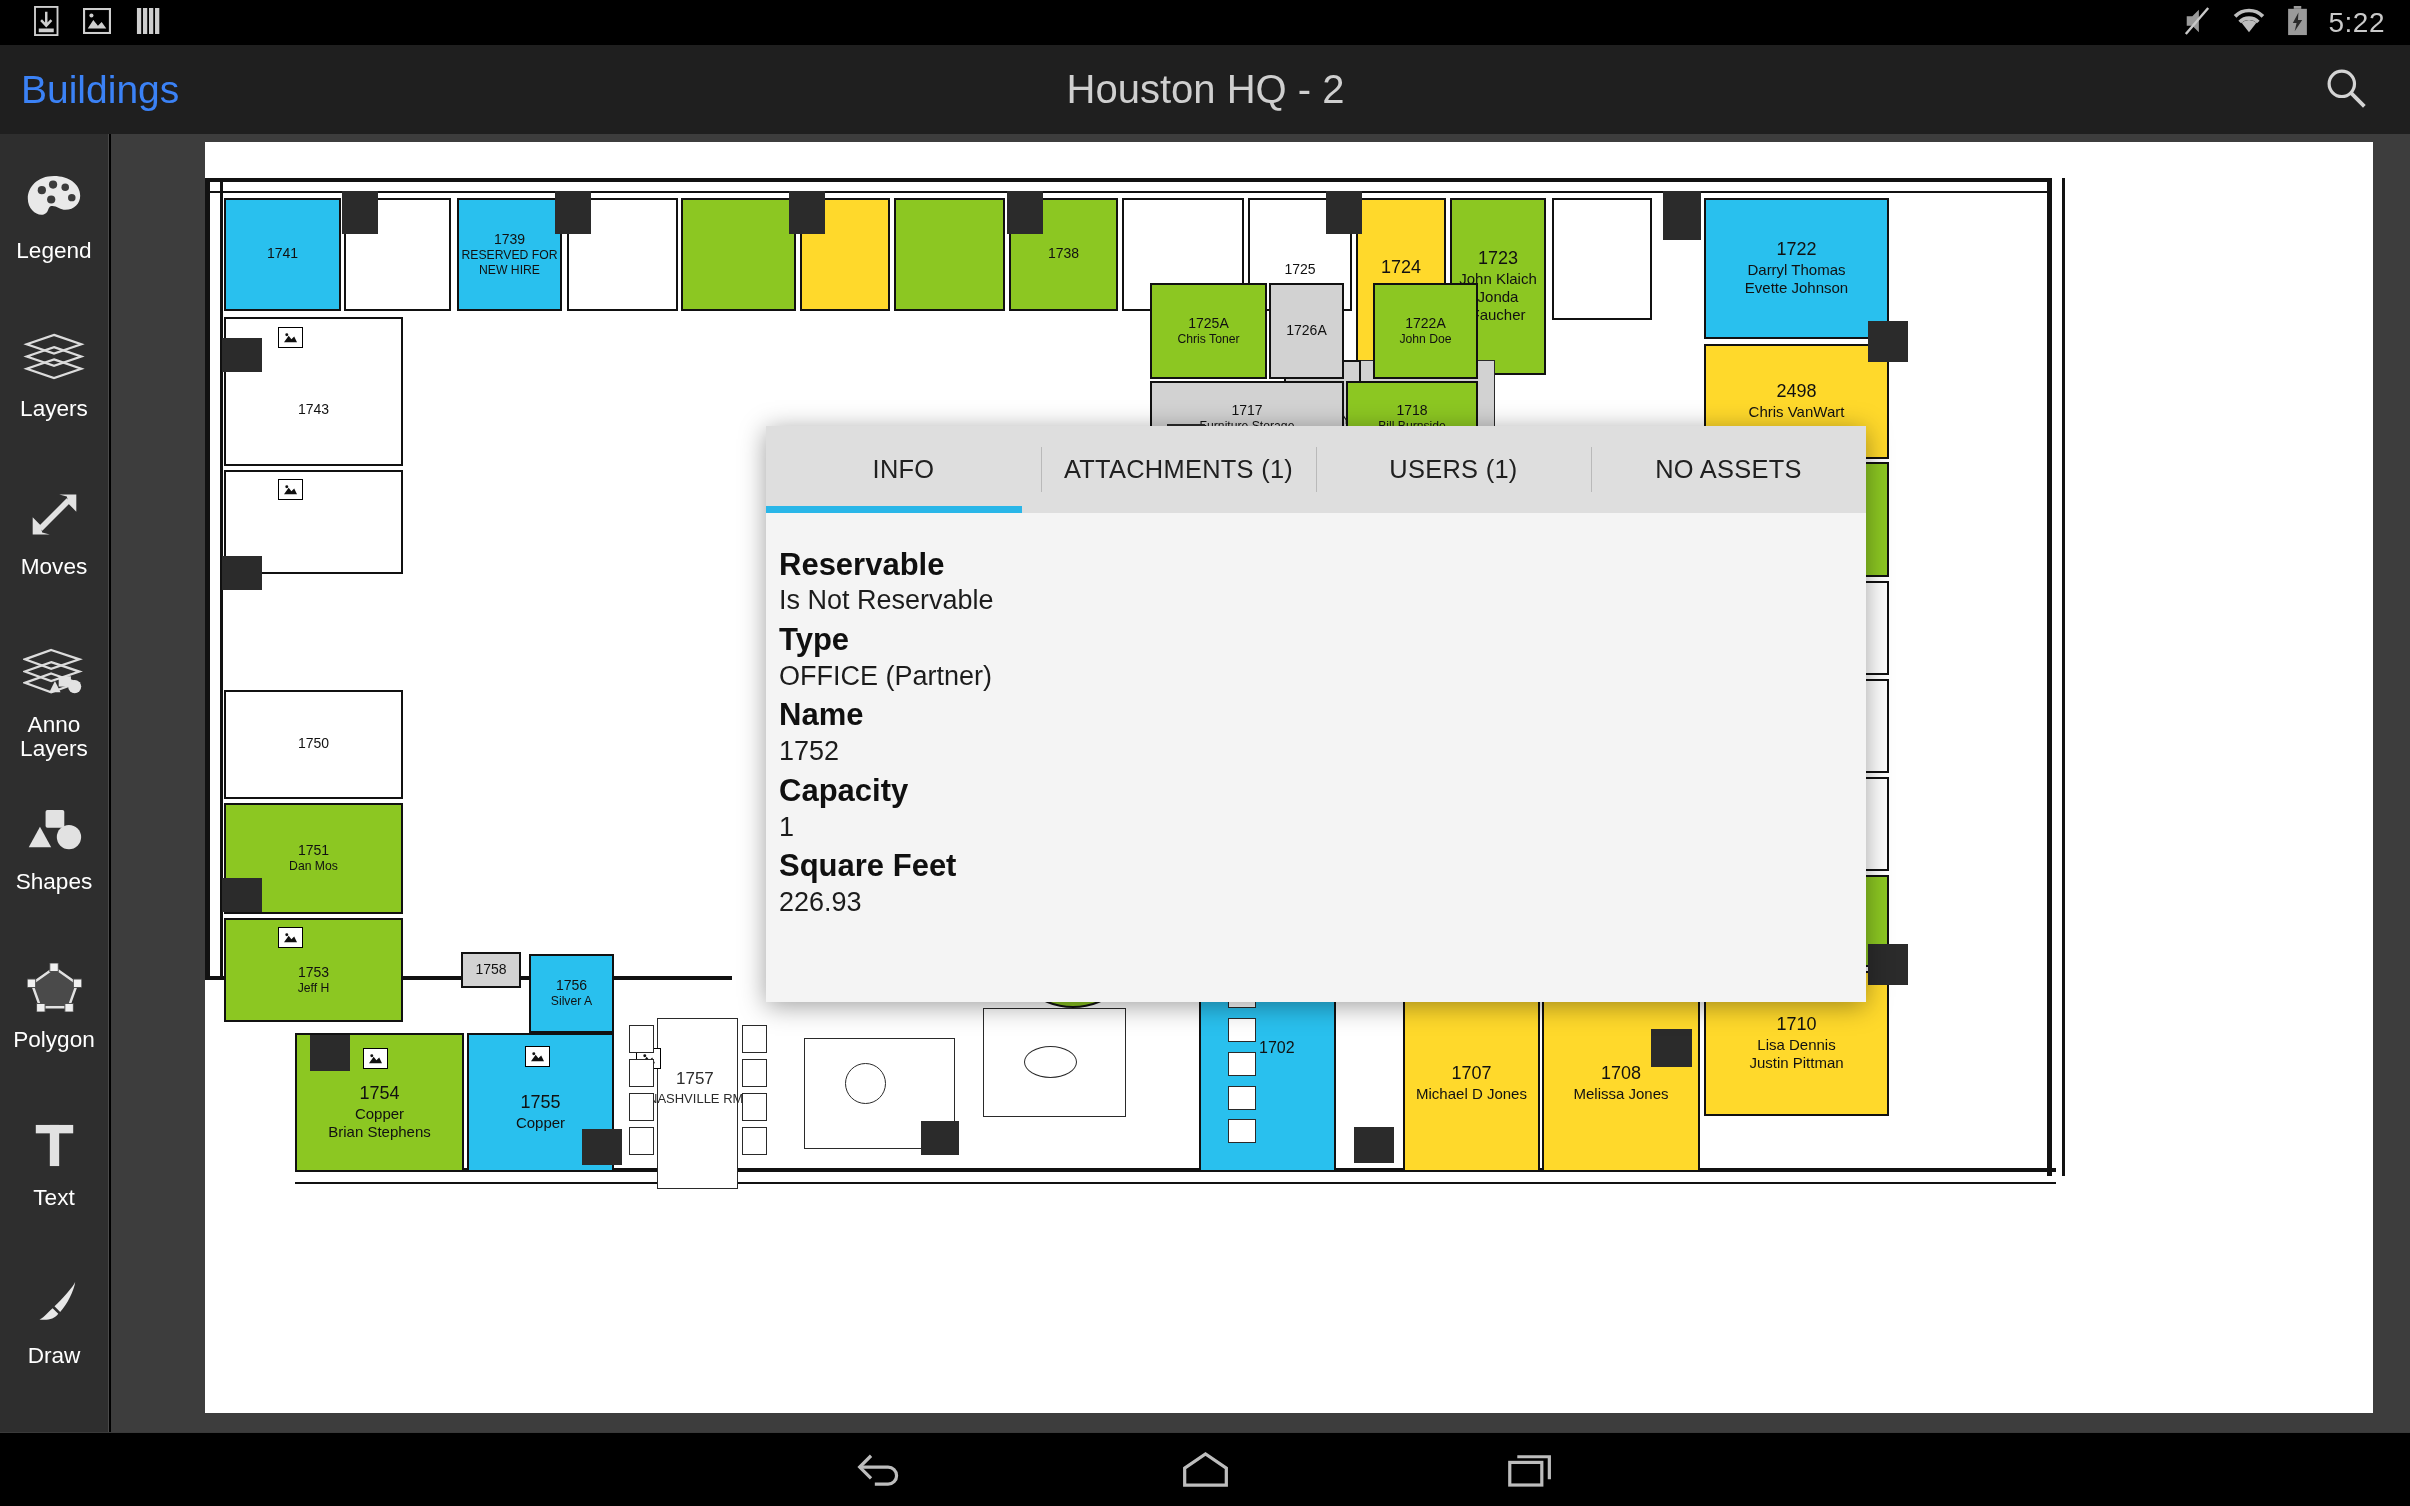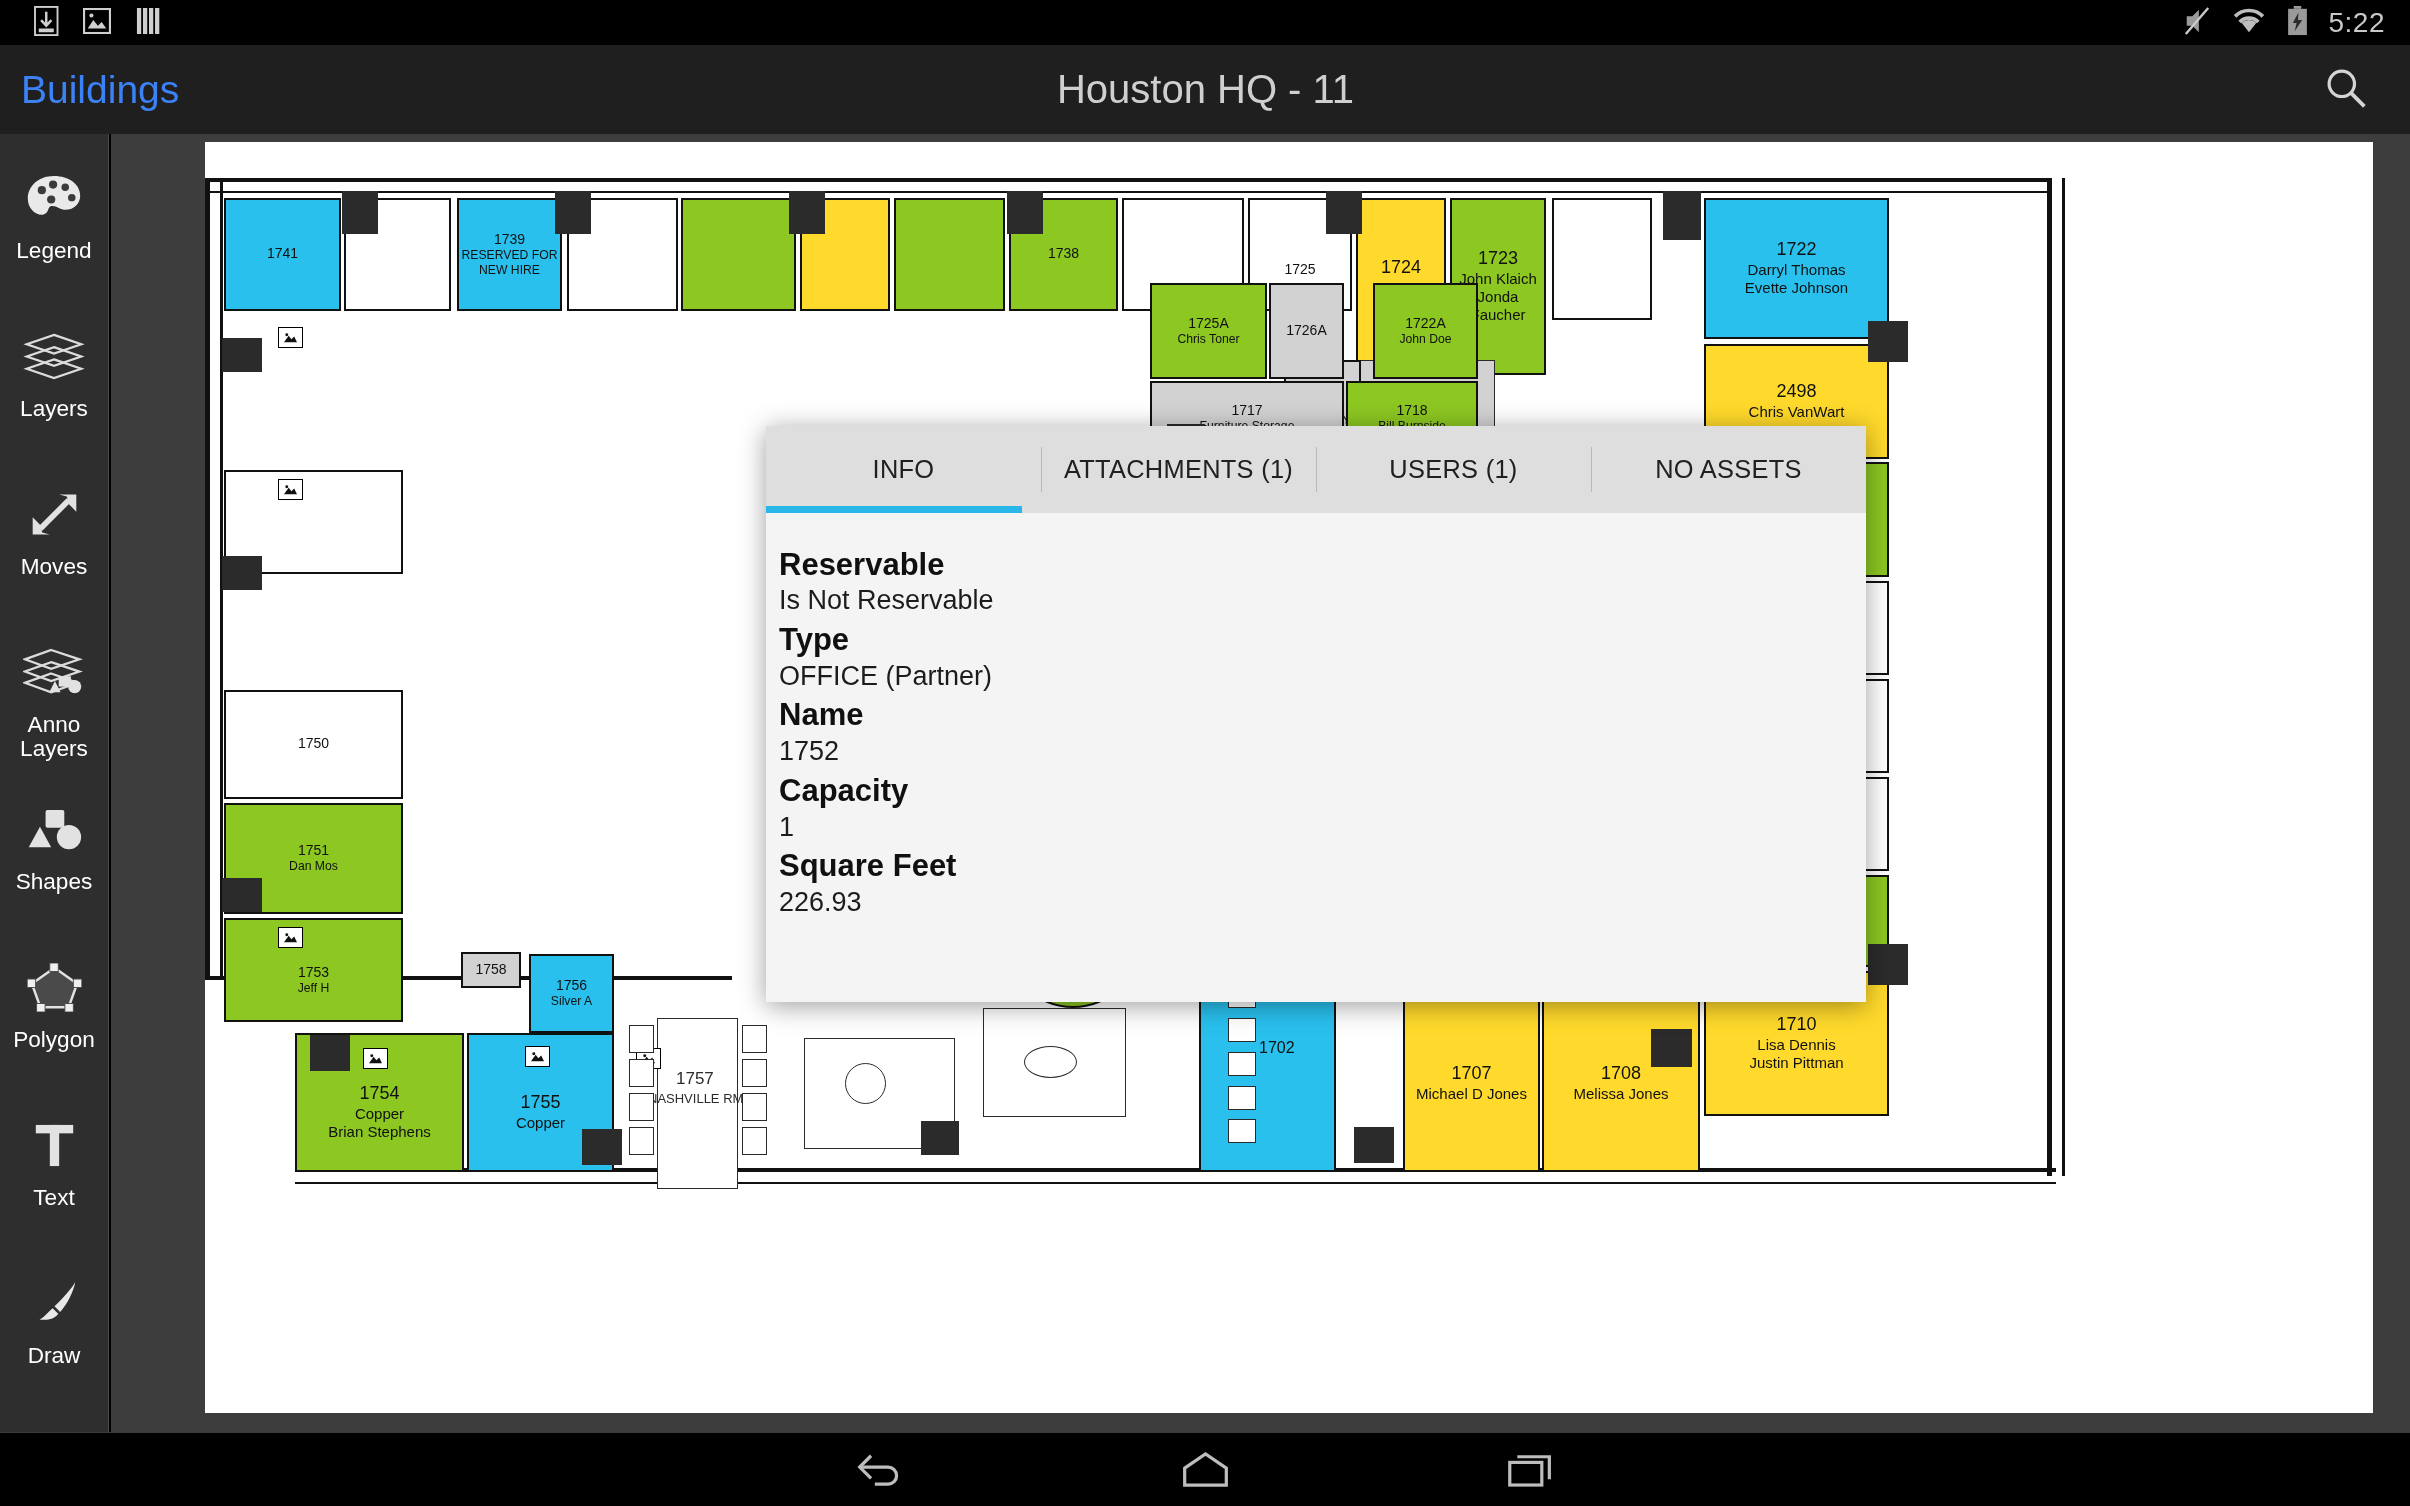--- a/index.html
+++ b/index.html
@@ -194,21 +194,21 @@
             <rect x="1" y="3" width="20" height="28" fill="#9a9a9a"></rect>
             <path d="M12 7 L6 18 L10 18 L8 27 L16 15 L11.5 15 Z" fill="#2a2a2a"></path>
           </svg>
       </span>
       <span class="sb-clock">5:22</span>
     </div>
   </div>
 
   <div class="actionbar">
     <div class="app-title">Buildings</div>
-    <div class="doc-title">Houston HQ - 11</div>
+    <div class="doc-title">Houston HQ - 2</div>
     <div class="search-btn">
       <span>
         <svg width="47" height="47" viewBox="0 0 50 50">
             <circle cx="20" cy="20" r="13.5" fill="none" stroke="#d4d4d4" stroke-width="3.4"></circle>
             <line x1="30" y1="30" x2="44" y2="44" stroke="#d4d4d4" stroke-width="4"></line>
           </svg>
       </span>
     </div>
   </div>
 
@@ -399,20 +399,23 @@
           <span class="num">1711</span>
           <span class="who">Mary Conley
 Olga Schmitt</span>
         </div>
         <div class="rm yellow sm" style="left:1499px;top:829px;width:185px;height:145px;white-space:pre-line;">
           <span class="num">1710</span>
           <span class="who">Lisa Dennis
 Justin Pittman</span>
         </div>
 
+        <div class="rm white tiny" style="left:19px;top:175px;width:179px;height:149px;">
+          <span class="num" style="margin-top:38px;">1743</span>
+        </div>
         <div class="imgbadge" style="left:73px;top:185px;">
           <svg width="17" height="13" viewBox="0 0 18 14">
               <rect width="18" height="14" fill="#fff"></rect>
               <path d="M2 12 L7 5 L10 9 L13 6 L16 12 Z" fill="#111"></path>
               <circle cx="5" cy="4" r="1.6" fill="#111"></circle>
             </svg>
         </div>
 
         <div class="rm white tiny" style="left:19px;top:328px;width:179px;height:104px;"></div>
         <div class="imgbadge" style="left:73px;top:337px;">

